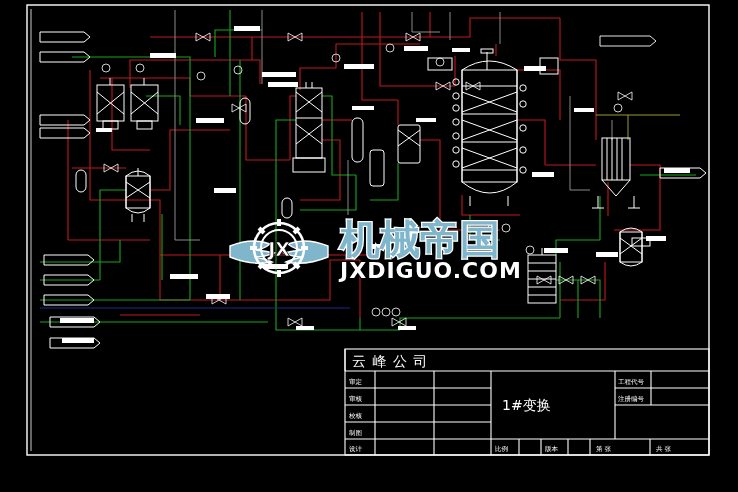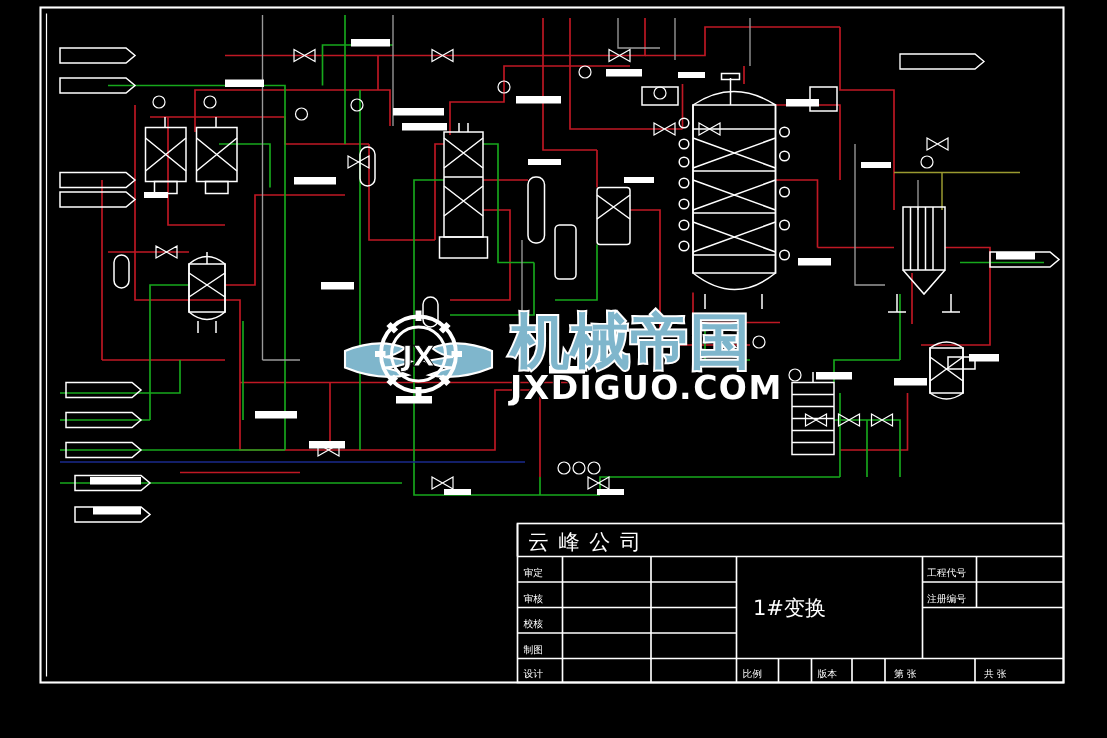--- a/index.html
+++ b/index.html
@@ -1,21 +1,21 @@
 <!DOCTYPE html>
 <html><head>
 <meta charset="utf-8">
 <style>
   html,body{margin:0;padding:0;background:#000;}
   body{width:738px;height:492px;overflow:hidden;
        font-family:"DejaVu Sans","Liberation Sans",sans-serif;}
   #stage{position:relative;width:738px;height:492px;background:#000;}
   #cad{position:absolute;left:0;top:0;}
   
-  #wm{position:absolute;left:222px;top:200px;width:306px;height:72px;
+  #wm{position:absolute;left:222px;top:212px;width:306px;height:72px;
       pointer-events:none;}
   #wm svg{display:block;}
 </style>
 </head>
 <body>
 
 <div id="stage">
 
   <svg id="cad" width="738" height="492" viewBox="0 0 738 492">
     <defs>

